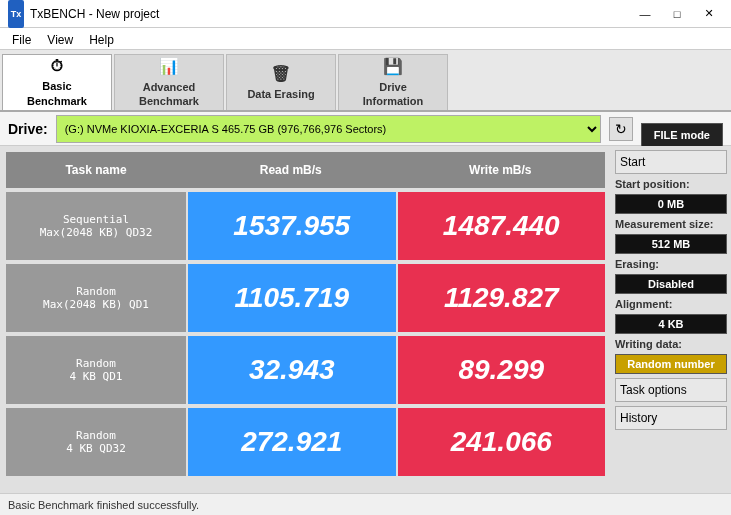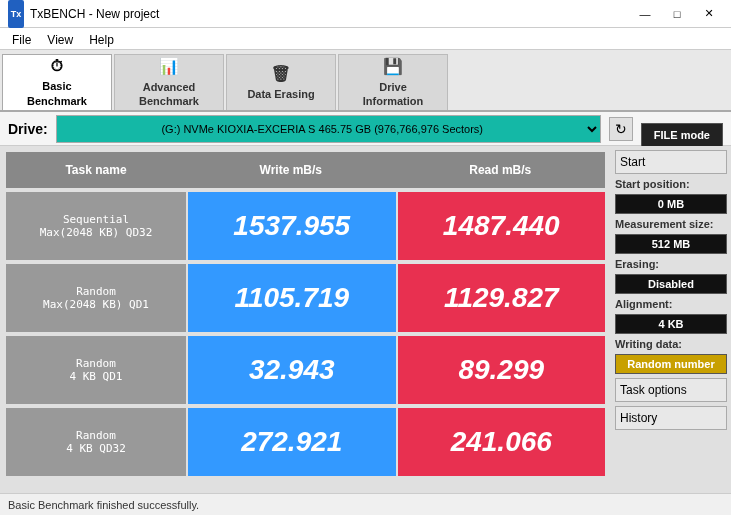--- a/index.html
+++ b/index.html
@@ -112,22 +112,21 @@
       border-bottom: 1px solid #ccc;
       gap: 8px;
     }
     .drive-label { font-size: 14px; font-weight: bold; }
     .drive-select {
       flex: 1;
       height: 28px;
       font-size: 11px;
       border: 1px solid #aaa;
       padding: 1px 4px;
-      background: #14b8a6;
-      text-align: center;
+      background: #bef264;
     }
     .refresh-btn {
       width: 24px;
       height: 24px;
       border: 1px solid #aaa;
       background: #e0e0e0;
       cursor: pointer;
       font-size: 14px;
       display: flex;
       align-items: center;
@@ -315,22 +314,22 @@
   <button class="refresh-btn">↻</button>
   <button class="file-mode-btn">FILE mode</button>
 </div>
 
 <div class="main-content">
 
   <div class="bench-area">
 
     <div class="bench-header">
       <div class="bench-header-cell">Task name</div>
+      <div class="bench-header-cell">Read mB/s</div>
       <div class="bench-header-cell">Write mB/s</div>
-      <div class="bench-header-cell">Read mB/s</div>
     </div>
 
     <div class="bench-row">
       <div class="bench-row-label">Sequential<br>Max(2048 KB) QD32</div>
       <div class="bench-read">1537.955</div>
       <div class="bench-write">1487.440</div>
     </div>
 
     <div class="bench-row">
       <div class="bench-row-label">Random<br>Max(2048 KB) QD1</div>

